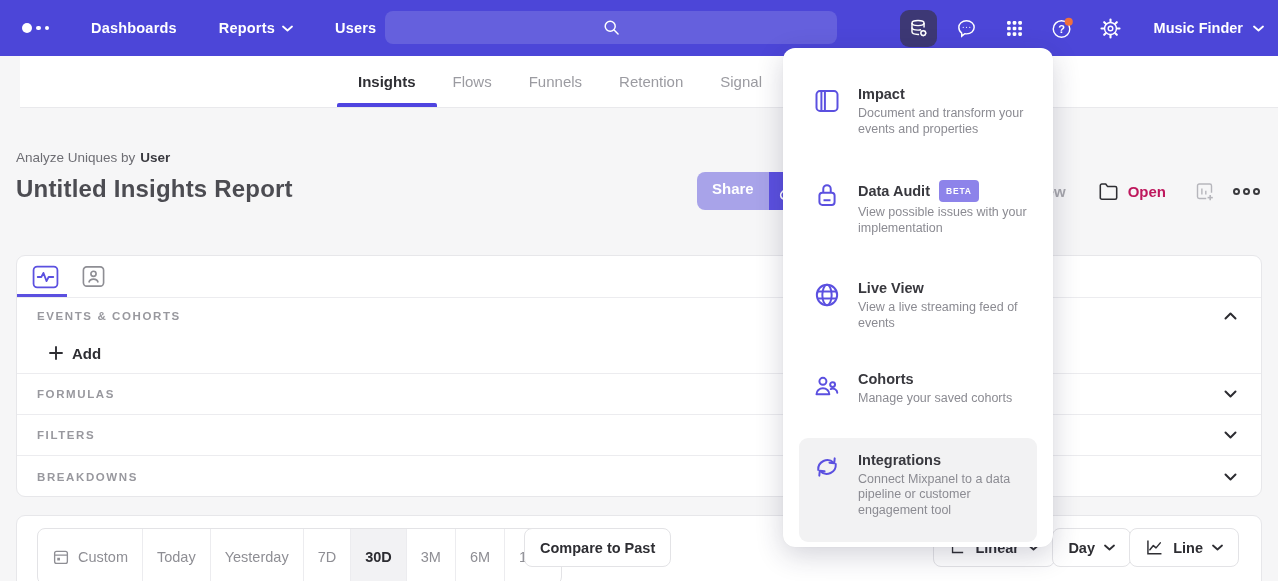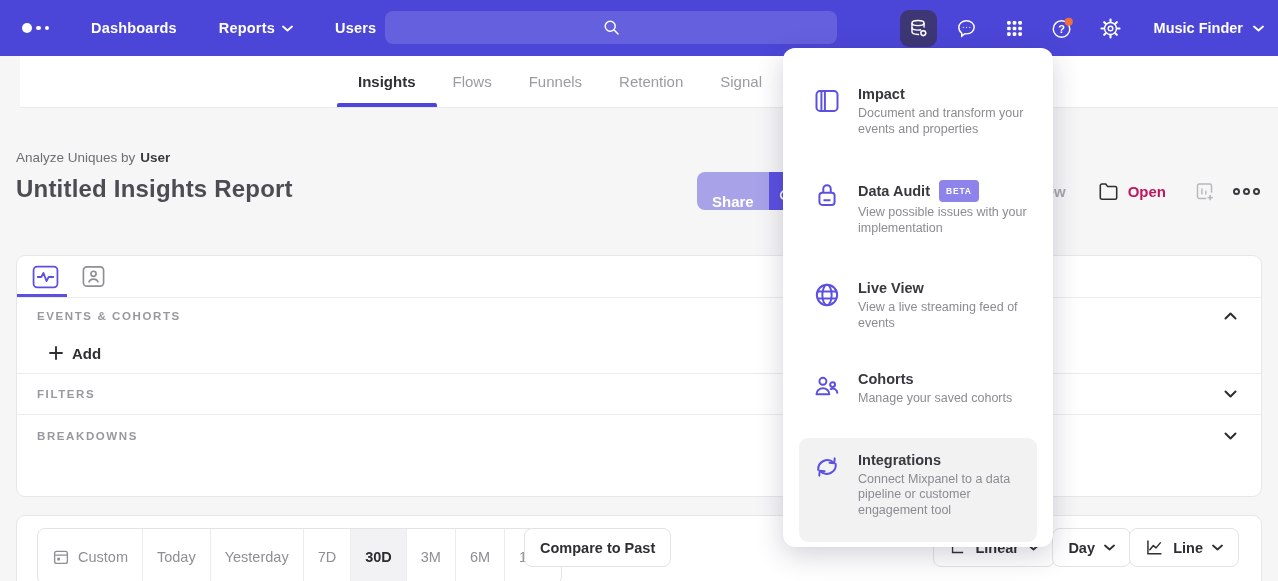--- a/index.html
+++ b/index.html
@@ -27,21 +27,21 @@
   .tab { display:flex; align-items:center; font-size:15px; color:#9b9ba1; cursor:pointer; position:relative; }
   .tab.active { color:#2f2f34; font-weight:700; }
   .tab.active::after { content:""; position:absolute; left:-21px; right:-21px; bottom:0; height:4px; background:#4f44e0; border-radius:2px 2px 0 0; }
 
   
   .eyebrow { position:absolute; left:16px; top:150px; font-size:13.5px; color:#6e6e74; }
   .eyebrow b { color:#3a3a40; font-weight:700; margin-left:5px; }
   .page-title { position:absolute; left:16px; top:175px; font-size:24px; font-weight:700; color:#4c4c52; letter-spacing:.2px; }
 
   .share-group { position:absolute; left:697px; top:172px; height:38px; display:flex; z-index:6; }
-  .share-main { background:#a8a3e9; color:#fff; font-size:15px; font-weight:700; display:flex; align-items:flex-end; padding:0 15px; border-radius:8px 0 0 8px; cursor:pointer; }
+  .share-main { background:#a8a3e9; color:#fff; font-size:15px; font-weight:700; display:flex; align-items:flex-start; padding:8px 15px; border-radius:8px 0 0 8px; cursor:pointer; }
   .share-link { background:#5b50e0; width:40px; display:flex; align-items:center; justify-content:center; border-radius:0 8px 8px 0; cursor:pointer; }
 
   .header-actions { position:absolute; right:18px; top:172px; height:38px; display:flex; align-items:center; z-index:4; }
   .act-new { color:#a6a6ac; font-size:15px; font-weight:600; cursor:pointer; }
   .act-open { display:flex; align-items:center; gap:9px; color:#be185d; font-size:15px; font-weight:700; margin-left:32px; cursor:pointer; }
   .act-save { margin-left:28px; cursor:pointer; display:flex; }
   .act-more { margin-left:18px; display:flex; gap:3px; cursor:pointer; }
   .act-more i { width:7px; height:7px; border:2px solid #3a3a3e; border-radius:50%; display:block; }
 
   
@@ -272,20 +272,26 @@
     <span class="add-btn">
       <svg width="14" height="14" viewBox="0 0 14 14">
           <line x1="7" y1="1" x2="7" y2="13" stroke="#2e2e33" stroke-width="1.9" stroke-linecap="round"></line>
           <line x1="1" y1="7" x2="13" y2="7" stroke="#2e2e33" stroke-width="1.9" stroke-linecap="round"></line>
         </svg>
       <span>Add</span>
     </span>
   </div>
 
   <div class="sec-row">
+    <span class="sec-label">FORMULAS</span>
+    <svg width="13" height="8" viewBox="0 0 13 8">
+        <polyline points="1.5,1.5 6.5,6.5 11.5,1.5" fill="none" stroke="#2c2c31" stroke-width="2" stroke-linecap="round" stroke-linejoin="round"></polyline>
+      </svg>
+  </div>
+  <div class="sec-row">
     <span class="sec-label">FILTERS</span>
     <svg width="13" height="8" viewBox="0 0 13 8">
         <polyline points="1.5,1.5 6.5,6.5 11.5,1.5" fill="none" stroke="#2c2c31" stroke-width="2" stroke-linecap="round" stroke-linejoin="round"></polyline>
       </svg>
   </div>
   <div class="sec-row last">
     <span class="sec-label">BREAKDOWNS</span>
     <svg width="13" height="8" viewBox="0 0 13 8">
         <polyline points="1.5,1.5 6.5,6.5 11.5,1.5" fill="none" stroke="#2c2c31" stroke-width="2" stroke-linecap="round" stroke-linejoin="round"></polyline>
       </svg>

